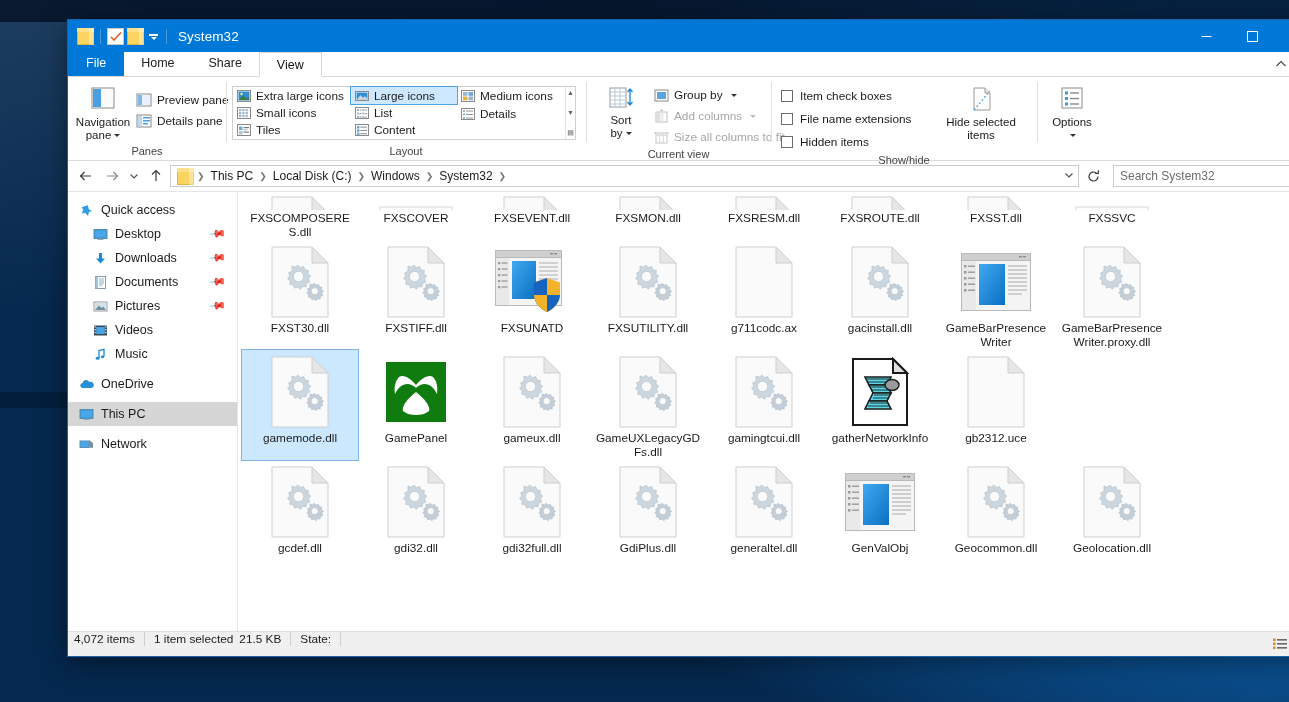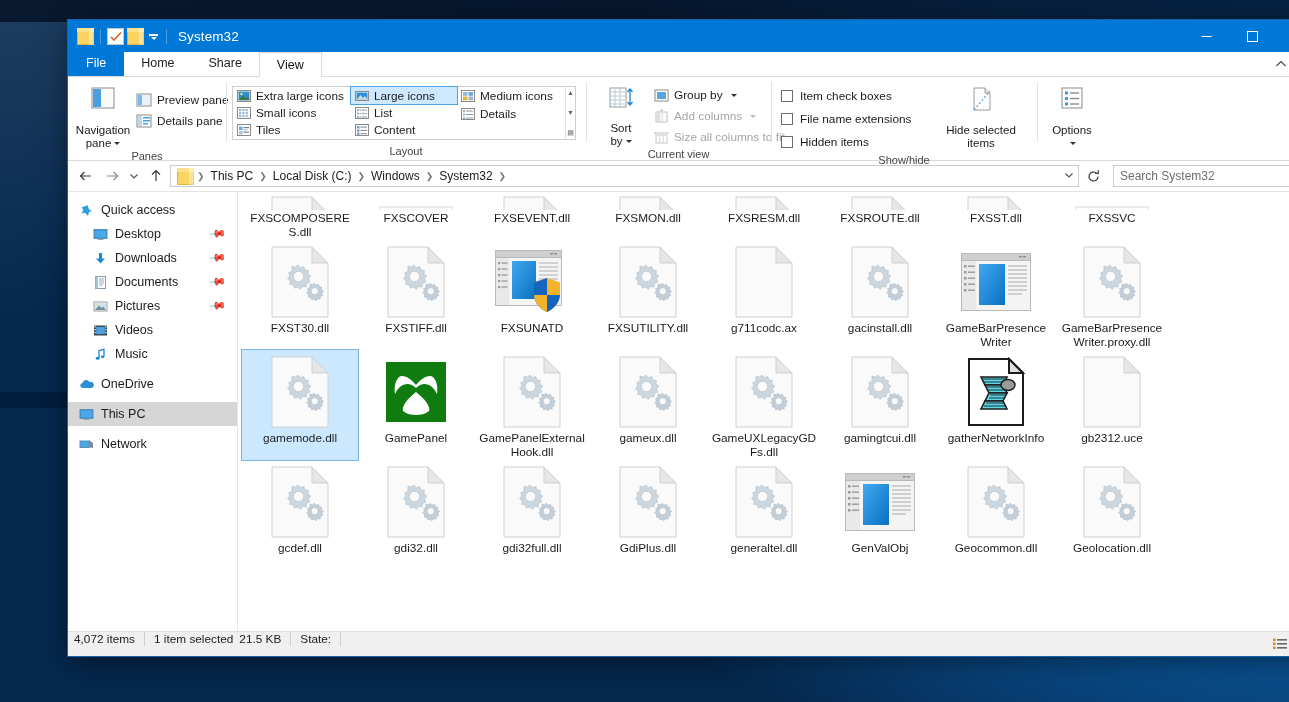--- a/index.html
+++ b/index.html
@@ -58,21 +58,21 @@
              display:flex; align-items:center; justify-content:center; }
 
   
   .ribbon{ height:84px; background:#fff; border-bottom:1px solid #dadada; display:flex; flex:0 0 auto; position:relative;}
   .rgroup{ display:flex; flex-direction:column; position:relative; padding:0 6px; }
   .rgroup + .rgroup:before{ content:""; position:absolute; left:0; top:5px; bottom:18px; width:1px; background:#e3e3e3; }
   .rgroup .gbody{ flex:1; display:flex; align-items:flex-start; padding-top:5px; }
   .gcaption{ font-size:11px; color:#444; text-align:center; height:16px; line-height:14px; }
 
   .bigbtn{ width:auto; min-width:58px; display:flex; flex-direction:column; align-items:center; padding:3px 6px 0; }
-  .bigbtn .lbl{ font-size:11.5px; color:#1b1b1b; text-align:center; line-height:12.5px; margin-top:9px;}
+  .bigbtn .lbl{ font-size:11.5px; color:#1b1b1b; text-align:center; line-height:12.5px; margin-top:1px;}
   .caret-d{ display:inline-block; width:0;height:0;border-left:3px solid transparent;border-right:3px solid transparent;border-top:3.5px solid #333; margin-left:3px; vertical-align:middle;}
 
   .smallrow{ display:flex; align-items:center; height:20px; padding:0 4px; font-size:11.8px; color:#1b1b1b; gap:5px; white-space:nowrap;}
   .smallrow.dim{ color:#a6a6a6; }
   .stack{ display:flex; flex-direction:column; justify-content:center; gap:1px; padding-top:2px;}
 
   
   .gallery{ border:1px solid #cfcfcf; background:#fff; display:flex; height:54px; margin-top:4px; }
   .gcols{ display:flex; }
   .gcol{ display:flex; flex-direction:column; }
@@ -977,37 +977,20 @@
       <g fill="#ccd6de" stroke="#b9c5cf" stroke-width="0.8">
         <path d="M22 20 l3.2 1.3 2.6-2.2 2.6 2.6 3.3-1.1 1.2 3.4 3.5 .5 -.6 3.5 2.9 2.1 -2.3 2.7 1.3 3.3 -3.3 1.3 -.3 3.5 -3.5 -.4 -2.2 2.8 -2.6 -2.3 -3.3 1.1 -1.2 -3.3 -3.5 -.5 .5 -3.5 -2.8 -2.2 2.3 -2.6 -1.1 -3.3 3.3 -1.2 Z"></path>
         <circle cx="28.5" cy="30.5" r="5.2" fill="#fafafa"></circle>
       </g>
       <g fill="#c3ced8" stroke="#b2bec8" stroke-width="0.7">
         <path d="M40 38 l2.3 .9 1.9-1.6 1.9 1.9 2.4-.8 .8 2.4 2.5 .4 -.4 2.5 2.1 1.5 -1.7 2 .9 2.4 -2.4 .9 -.2 2.5 -2.5-.3 -1.6 2 -1.9-1.7 -2.4 .8 -.8-2.4 -2.5-.4 .3-2.5 -2-1.6 1.7-1.9 -.8-2.4 2.4-.9 Z"></path>
         <circle cx="44.7" cy="45.2" r="3.6" fill="#fafafa"></circle>
       </g>
     </svg>
               </div>
-              <div class="name">GamePanelExternalHook.dll</div>
-            </div>
-            <div class="cell">
-              <div class="iconwrap">
-                <svg width="60" height="72" viewBox="0 0 60 72">
-      <path d="M2 1 H42 L58 17 V71 H2 Z" fill="#fafafa" stroke="#cfcfcf"></path>
-      <path d="M42 1 V17 H58 Z" fill="#e6e6e6" stroke="#cfcfcf"></path>
-      <g fill="#ccd6de" stroke="#b9c5cf" stroke-width="0.8">
-        <path d="M22 20 l3.2 1.3 2.6-2.2 2.6 2.6 3.3-1.1 1.2 3.4 3.5 .5 -.6 3.5 2.9 2.1 -2.3 2.7 1.3 3.3 -3.3 1.3 -.3 3.5 -3.5 -.4 -2.2 2.8 -2.6 -2.3 -3.3 1.1 -1.2 -3.3 -3.5 -.5 .5 -3.5 -2.8 -2.2 2.3 -2.6 -1.1 -3.3 3.3 -1.2 Z"></path>
-        <circle cx="28.5" cy="30.5" r="5.2" fill="#fafafa"></circle>
-      </g>
-      <g fill="#c3ced8" stroke="#b2bec8" stroke-width="0.7">
-        <path d="M40 38 l2.3 .9 1.9-1.6 1.9 1.9 2.4-.8 .8 2.4 2.5 .4 -.4 2.5 2.1 1.5 -1.7 2 .9 2.4 -2.4 .9 -.2 2.5 -2.5-.3 -1.6 2 -1.9-1.7 -2.4 .8 -.8-2.4 -2.5-.4 .3-2.5 -2-1.6 1.7-1.9 -.8-2.4 2.4-.9 Z"></path>
-        <circle cx="44.7" cy="45.2" r="3.6" fill="#fafafa"></circle>
-      </g>
-    </svg>
-              </div>
               <div class="name">gameux.dll</div>
             </div>
             <div class="cell">
               <div class="iconwrap">
                 <svg width="60" height="72" viewBox="0 0 60 72">
       <path d="M2 1 H42 L58 17 V71 H2 Z" fill="#fafafa" stroke="#cfcfcf"></path>
       <path d="M42 1 V17 H58 Z" fill="#e6e6e6" stroke="#cfcfcf"></path>
       <g fill="#ccd6de" stroke="#b9c5cf" stroke-width="0.8">
         <path d="M22 20 l3.2 1.3 2.6-2.2 2.6 2.6 3.3-1.1 1.2 3.4 3.5 .5 -.6 3.5 2.9 2.1 -2.3 2.7 1.3 3.3 -3.3 1.3 -.3 3.5 -3.5 -.4 -2.2 2.8 -2.6 -2.3 -3.3 1.1 -1.2 -3.3 -3.5 -.5 .5 -3.5 -2.8 -2.2 2.3 -2.6 -1.1 -3.3 3.3 -1.2 Z"></path>
         <circle cx="28.5" cy="30.5" r="5.2" fill="#fafafa"></circle>

